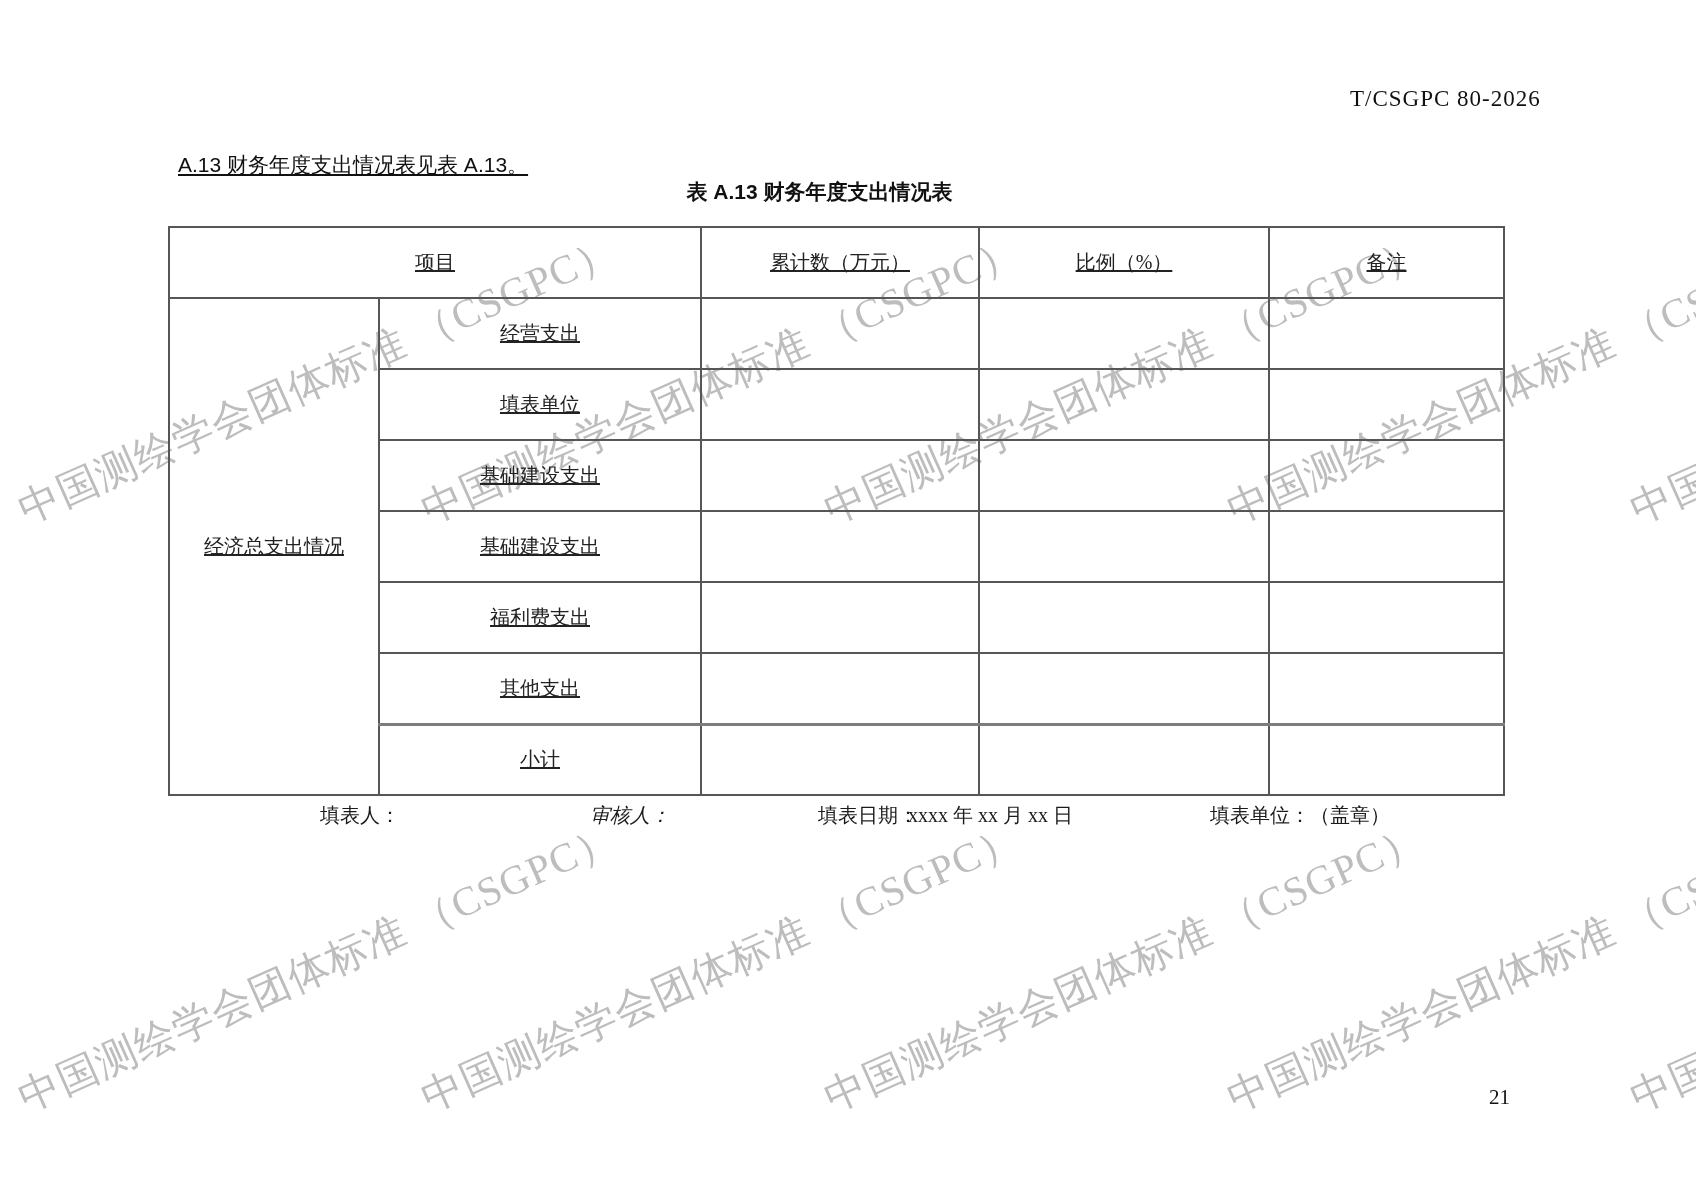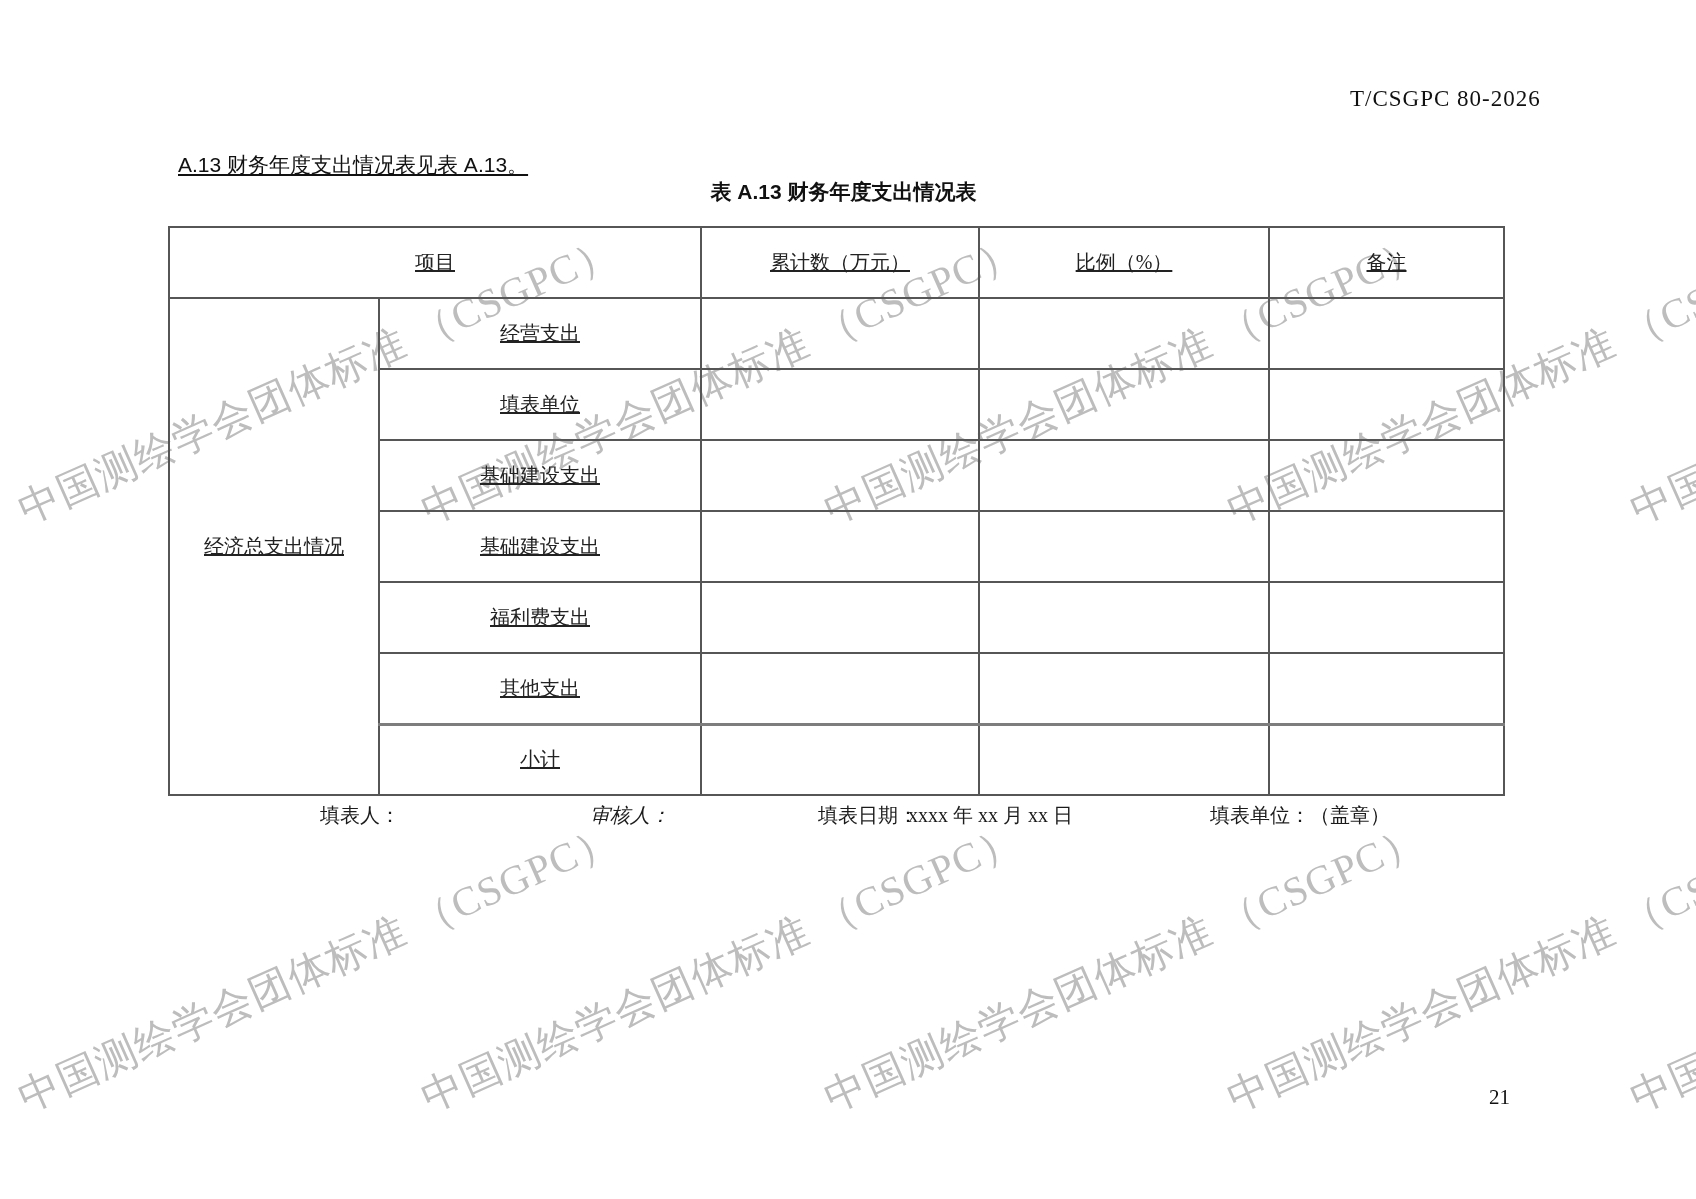--- a/index.html
+++ b/index.html
@@ -36,21 +36,21 @@
   .doc-code {
     position: absolute; left: 1350px; top: 86px;
     font-size: 23px; letter-spacing: 1px; color: #111;
   }
   .clause {
     position: absolute; left: 178px; top: 151px;
     font-family: "Liberation Sans", "DejaVu Sans", sans-serif;
     font-weight: 500; font-size: 21px; color: #111; text-decoration: underline;
   }
   .table-title {
-    position: absolute; left: 176px; top: 178px; width: 1335px;
+    position: absolute; left: 152px; top: 178px; width: 1335px;
     text-align: center;
     font-family: "Liberation Sans", "DejaVu Sans", sans-serif;
     font-weight: 700; font-size: 21px; color: #111;
   }
 
   table.main {
     position: absolute; left: 168px; top: 226px;
     width: 1335px;
     border-collapse: collapse;
     table-layout: fixed;

